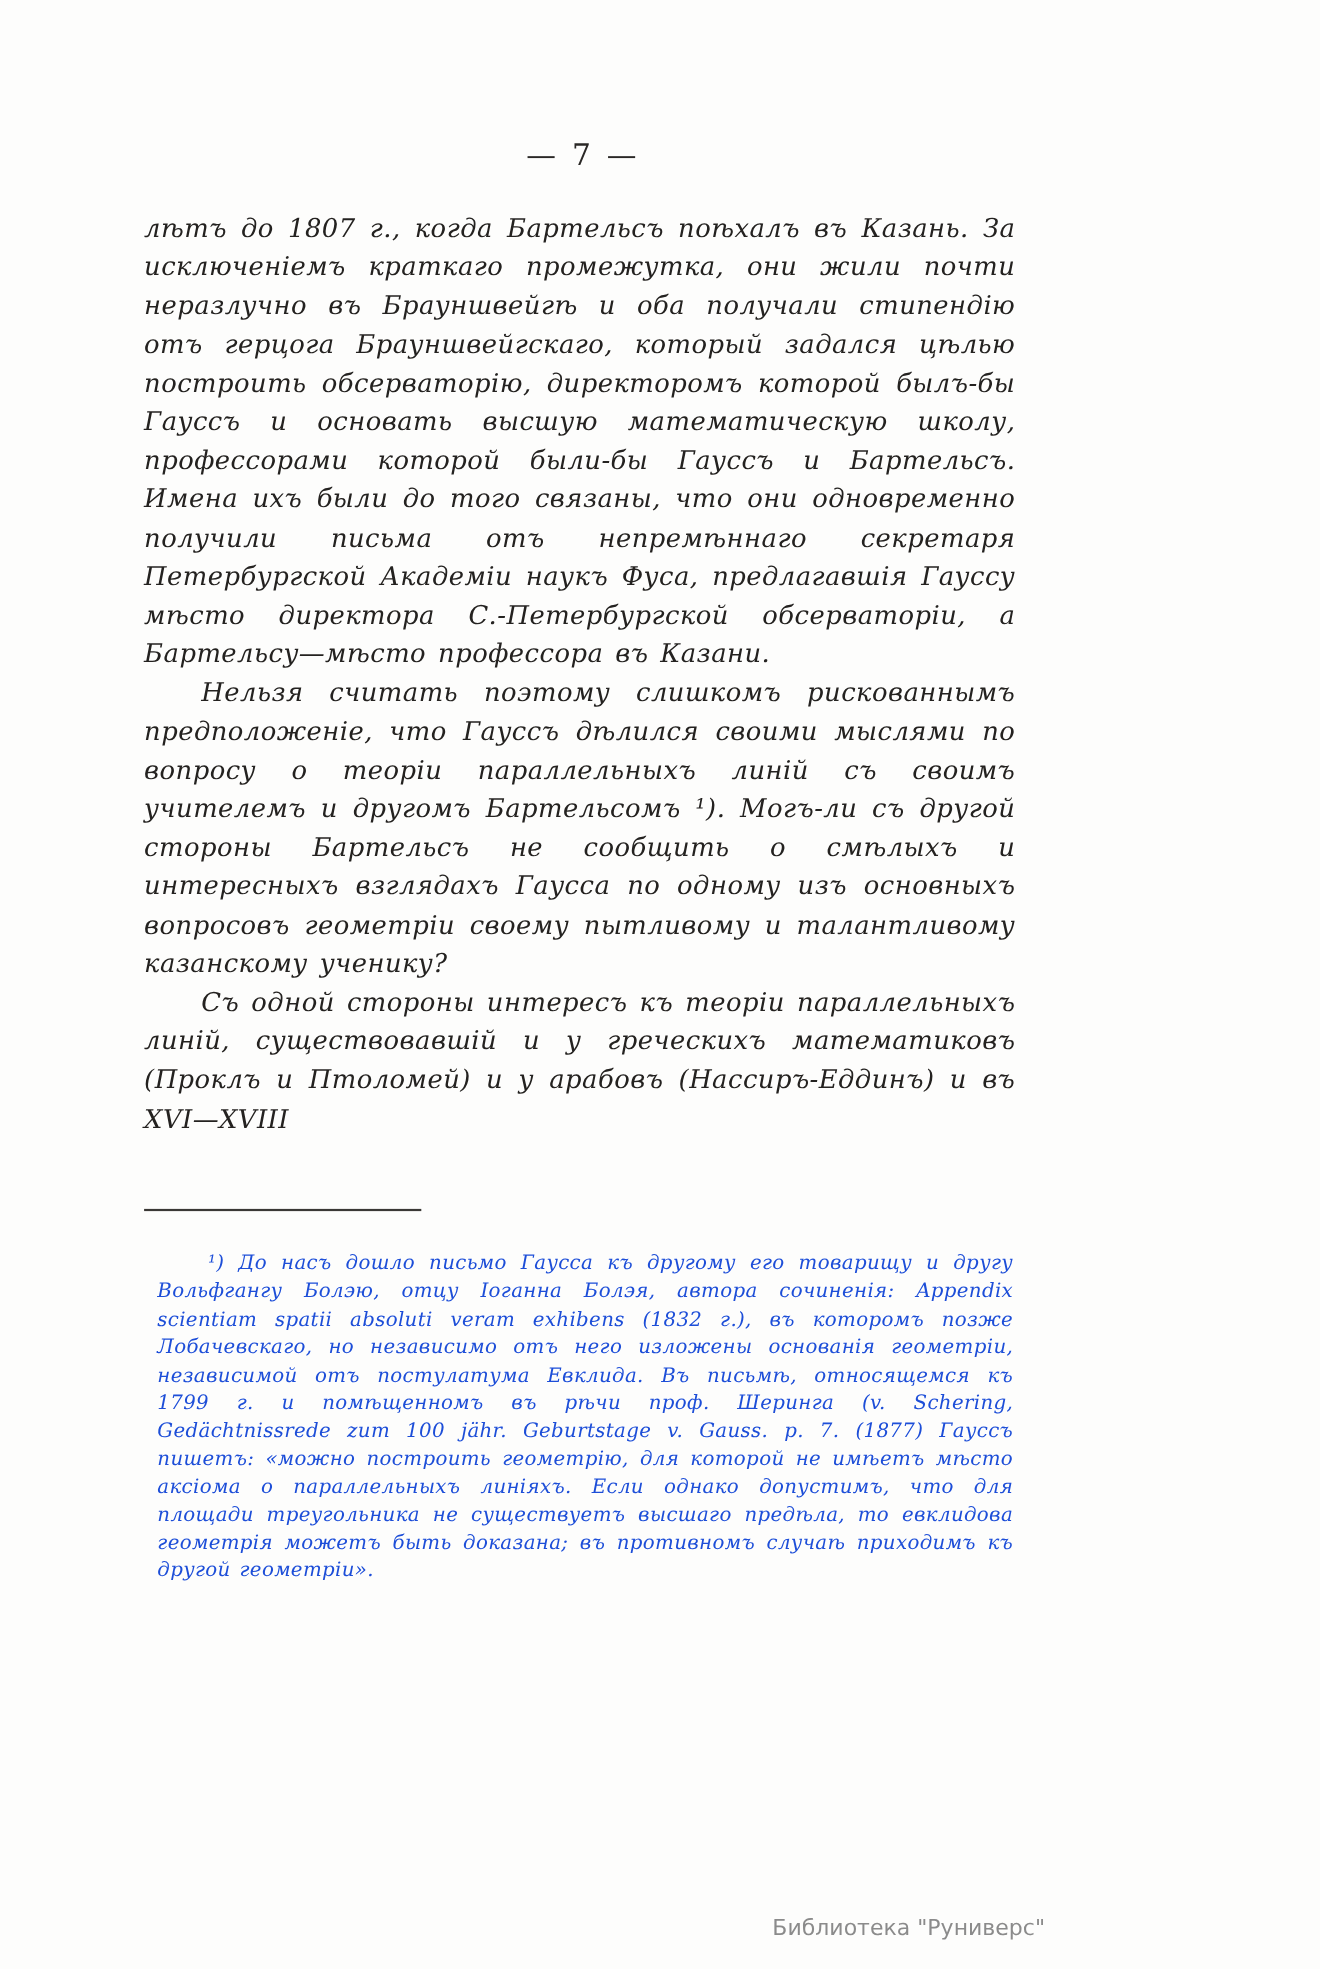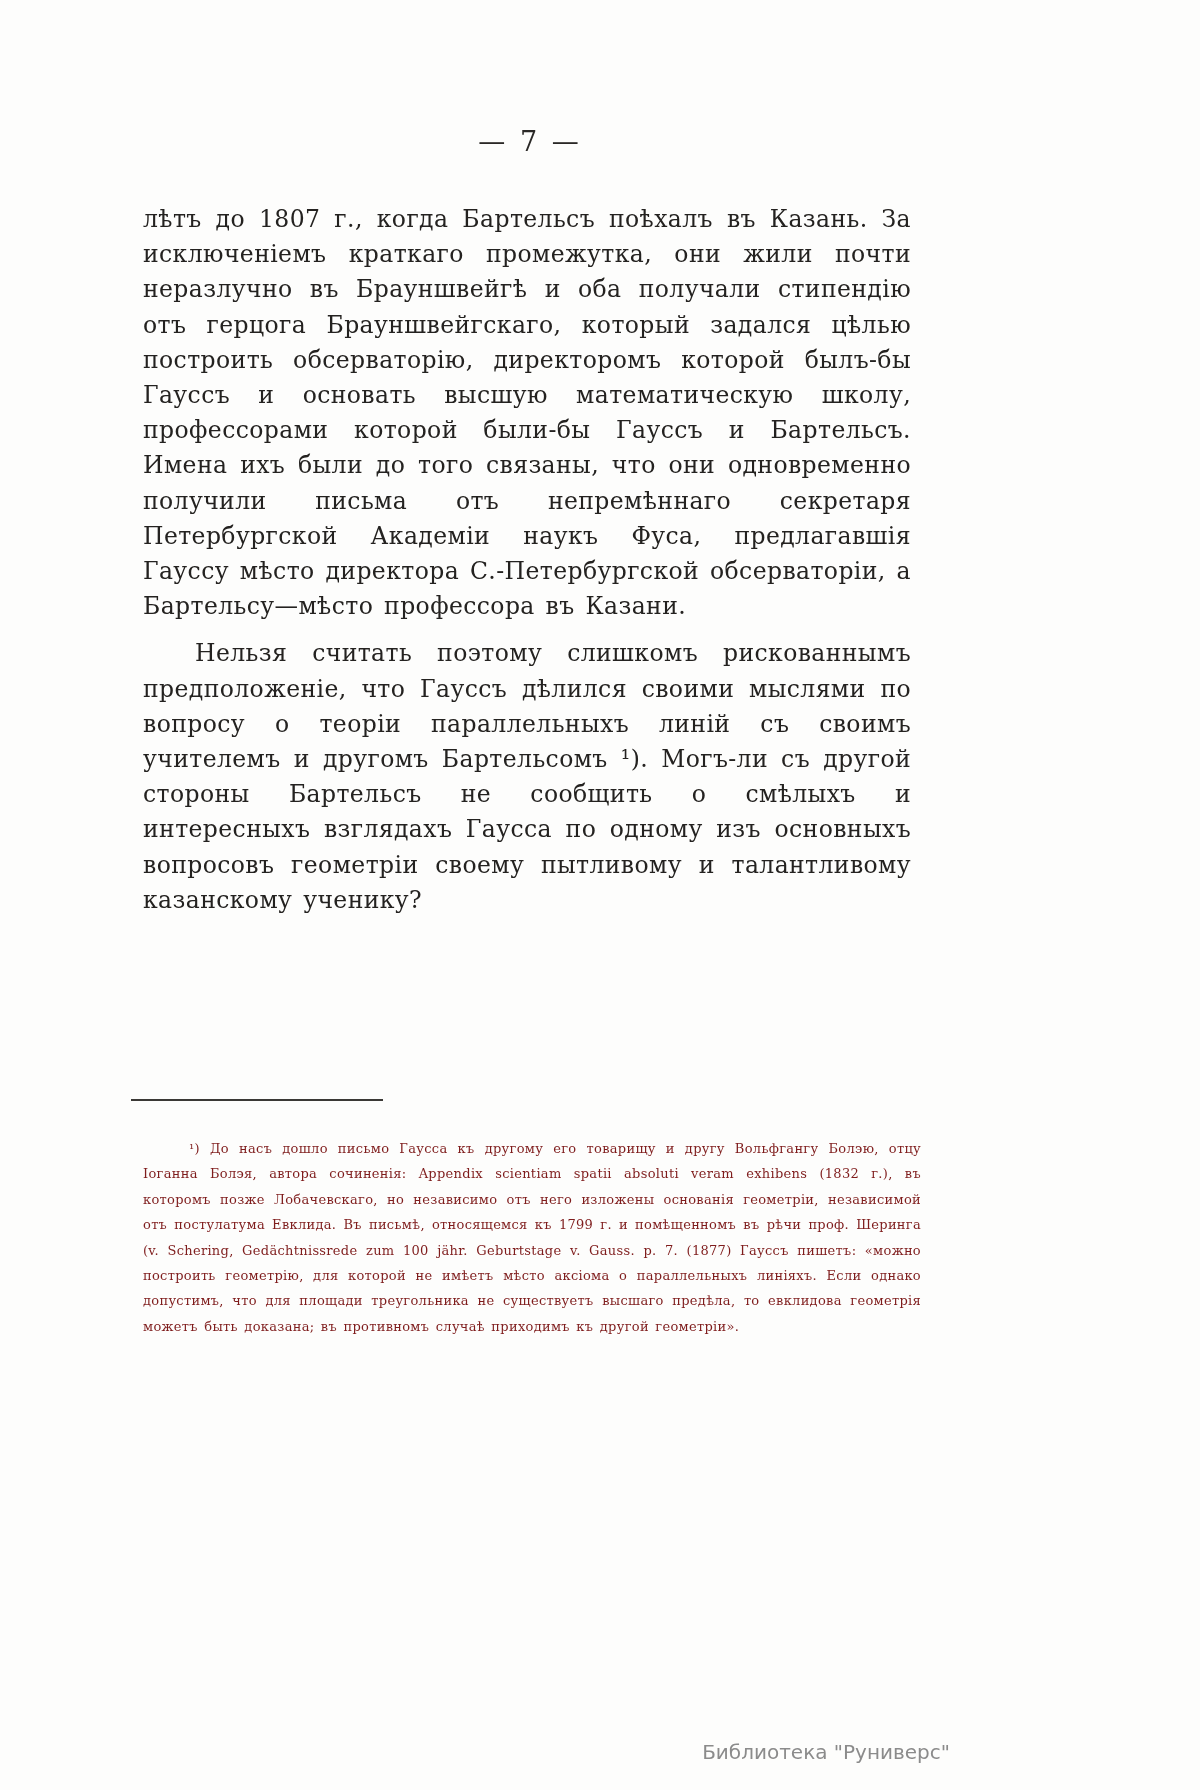--- a/index.html
+++ b/index.html
@@ -31,45 +31,47 @@
     top: 190px;
     left: 131px;
     width: 792px;
     font-size: 23.5px;
     line-height: 35.2px;
     text-align: justify;
     letter-spacing: 0.4px;
     word-spacing: 3px;
   }
   .body-text p {
-    margin: 12px;
+    margin: 0;
     text-indent: 52px;
+    font-style: italic;
   }
   .body-text p.no-indent {
     text-indent: 0;
   }
   .footnote-rule {
     position: absolute;
     top: 1099px;
     left: 131px;
     width: 252px;
     height: 0;
     border-top: 2px solid #3a3835;
   }
   .footnote {
     position: absolute;
     top: 1136px;
     left: 143px;
     width: 778px;
-    font-size: 13px;
+    font-size: 18px;
     line-height: 25.4px;
     text-align: justify;
     letter-spacing: 0.3px;
     word-spacing: 2px;
-    color: #7f1d1d;
+    color: #1d4ed8;
+    font-style: italic;
   }
   .footnote p {
     margin: 0;
     text-indent: 46px;
   }
   .watermark {
     position: absolute;
     bottom: 26px;
     right: 250px;
     font-family: "DejaVu Sans", "Liberation Sans", sans-serif;
@@ -80,20 +82,21 @@
 </head>
 <body>
 
 <div class="page">
 
   <div class="page-number">— 7 —</div>
 
   <div class="body-text">
     <p class="no-indent">лѣтъ до 1807 г., когда Бартельсъ поѣхалъ въ Казань. За исключеніемъ краткаго промежутка, они жили почти неразлучно въ Брауншвейгѣ и оба получали стипендію отъ герцога Брауншвейгскаго, который задался цѣлью построить обсерваторію, директоромъ которой былъ-бы Гауссъ и основать высшую математическую школу, профессорами которой были-бы Гауссъ и Бартельсъ. Имена ихъ были до того связаны, что они одновременно получили письма отъ непремѣннаго секретаря Петербургской Академіи наукъ Фуса, предлагавшія Гауссу мѣсто директора С.-Петербургской обсерваторіи, а Бартельсу—мѣсто профессора въ Казани.</p>
     <p>Нельзя считать поэтому слишкомъ рискованнымъ предположеніе, что Гауссъ дѣлился своими мыслями по вопросу о теоріи параллельныхъ линій съ своимъ учителемъ и другомъ Бартельсомъ ¹). Могъ-ли съ другой стороны Бартельсъ не сообщить о смѣлыхъ и интересныхъ взглядахъ Гаусса по одному изъ основныхъ вопросовъ геометріи своему пытливому и талантливому казанскому ученику?</p>
+    <p>Съ одной стороны интересъ къ теоріи параллельныхъ линій, существовавшій и у греческихъ математиковъ (Проклъ и Птоломей) и у арабовъ (Нассиръ-Еддинъ) и въ XVI—XVIII</p>
   </div>
 
   <div class="footnote-rule"></div>
 
   <div class="footnote">
     <p>¹) До насъ дошло письмо Гаусса къ другому его товарищу и другу Вольфгангу Болэю, отцу Іоганна Болэя, автора сочиненія: Appendix scientiam spatii absoluti veram exhibens (1832 г.), въ которомъ позже Лобачевскаго, но независимо отъ него изложены основанія геометріи, независимой отъ постулатума Евклида. Въ письмѣ, относящемся къ 1799 г. и помѣщенномъ въ рѣчи проф. Шеринга (v. Schering, Gedächtnissrede zum 100 jähr. Geburtstage v. Gauss. p. 7. (1877) Гауссъ пишетъ: «можно построить геометрію, для которой не имѣетъ мѣсто аксіома о параллельныхъ линіяхъ. Если однако допустимъ, что для площади треугольника не существуетъ высшаго предѣла, то евклидова геометрія можетъ быть доказана; въ противномъ случаѣ приходимъ къ другой геометріи».</p>
   </div>
 
   <div class="watermark">Библиотека "Руниверс"</div>
 

